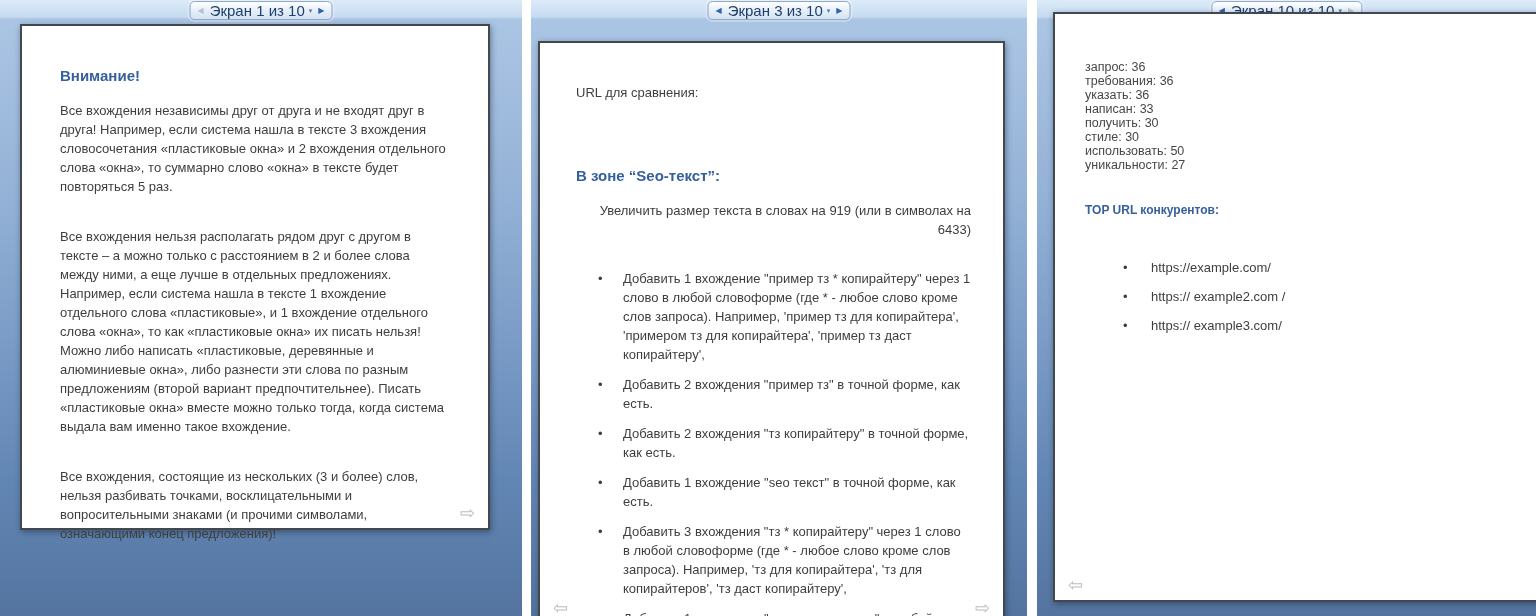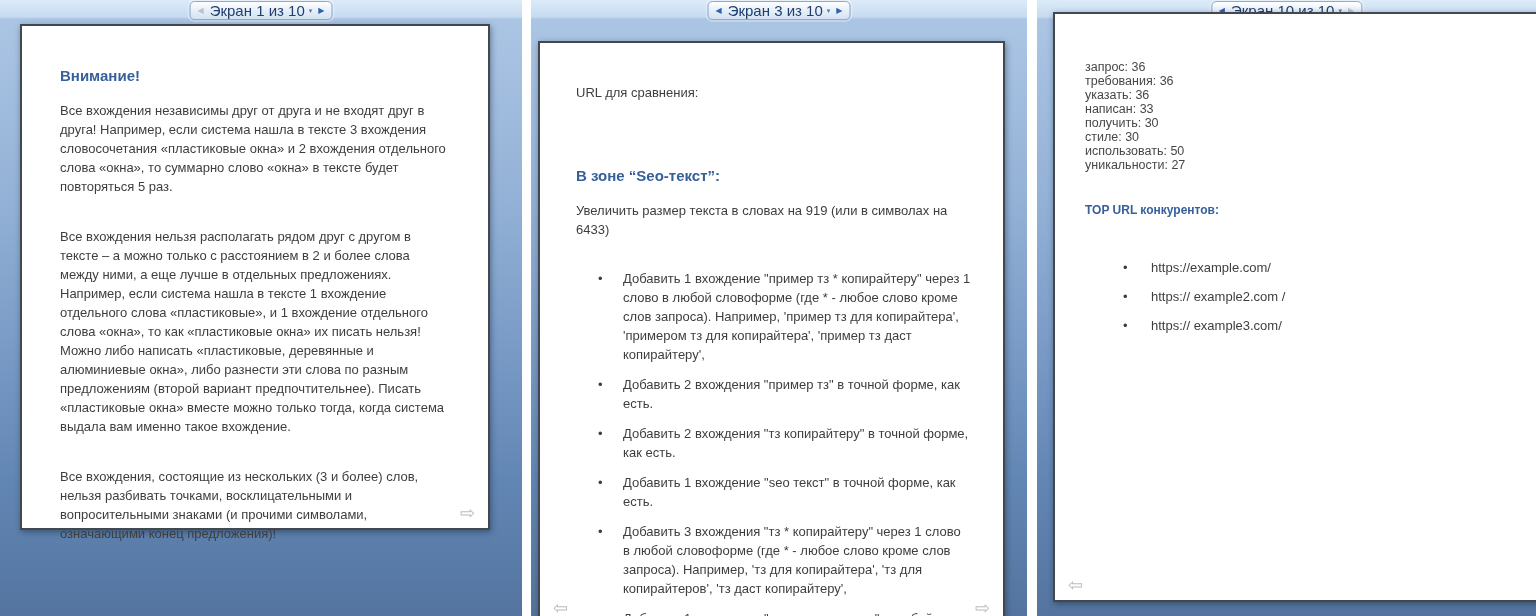--- a/index.html
+++ b/index.html
@@ -59,21 +59,21 @@
 
   
   .p1-content{padding:40px 36px 0 38px;}
   .p1-content .doc-heading{margin:0 0 15px 0;}
   .p1-content p{margin:0 0 31px 0;}
 
   
   .p2-content{padding:40px 32px 0 36px;}
   .p2-url{margin:0;}
   .p2-content .doc-heading{margin:64px 0 0 0;}
-  .p2-subline{margin:15px 0 0 0;}
+  .p2-subline{margin:15px 0 0 0;text-align:right;}
   .p2-list{list-style:none;margin:30px 0 0 0;padding:0 0 0 22px;}
   .p2-list li{position:relative;padding-left:25px;margin:0 0 11px 0;}
   .p2-list li::before{content:"•";position:absolute;left:0;top:0;color:#3e3e3e;}
 
   
   .p3-content{padding:46px 30px 0 30px;}
   .p3-stats{font-size:12.5px;line-height:14px;color:#474747;}
   .p3-content .doc-heading{font-size:12px;margin:28px 0 0 0;}
   .p3-list{list-style:none;margin:38px 0 0 0;padding:0 0 0 38px;}
   .p3-list li{position:relative;padding-left:28px;margin:0 0 10px 0;line-height:19px;}

